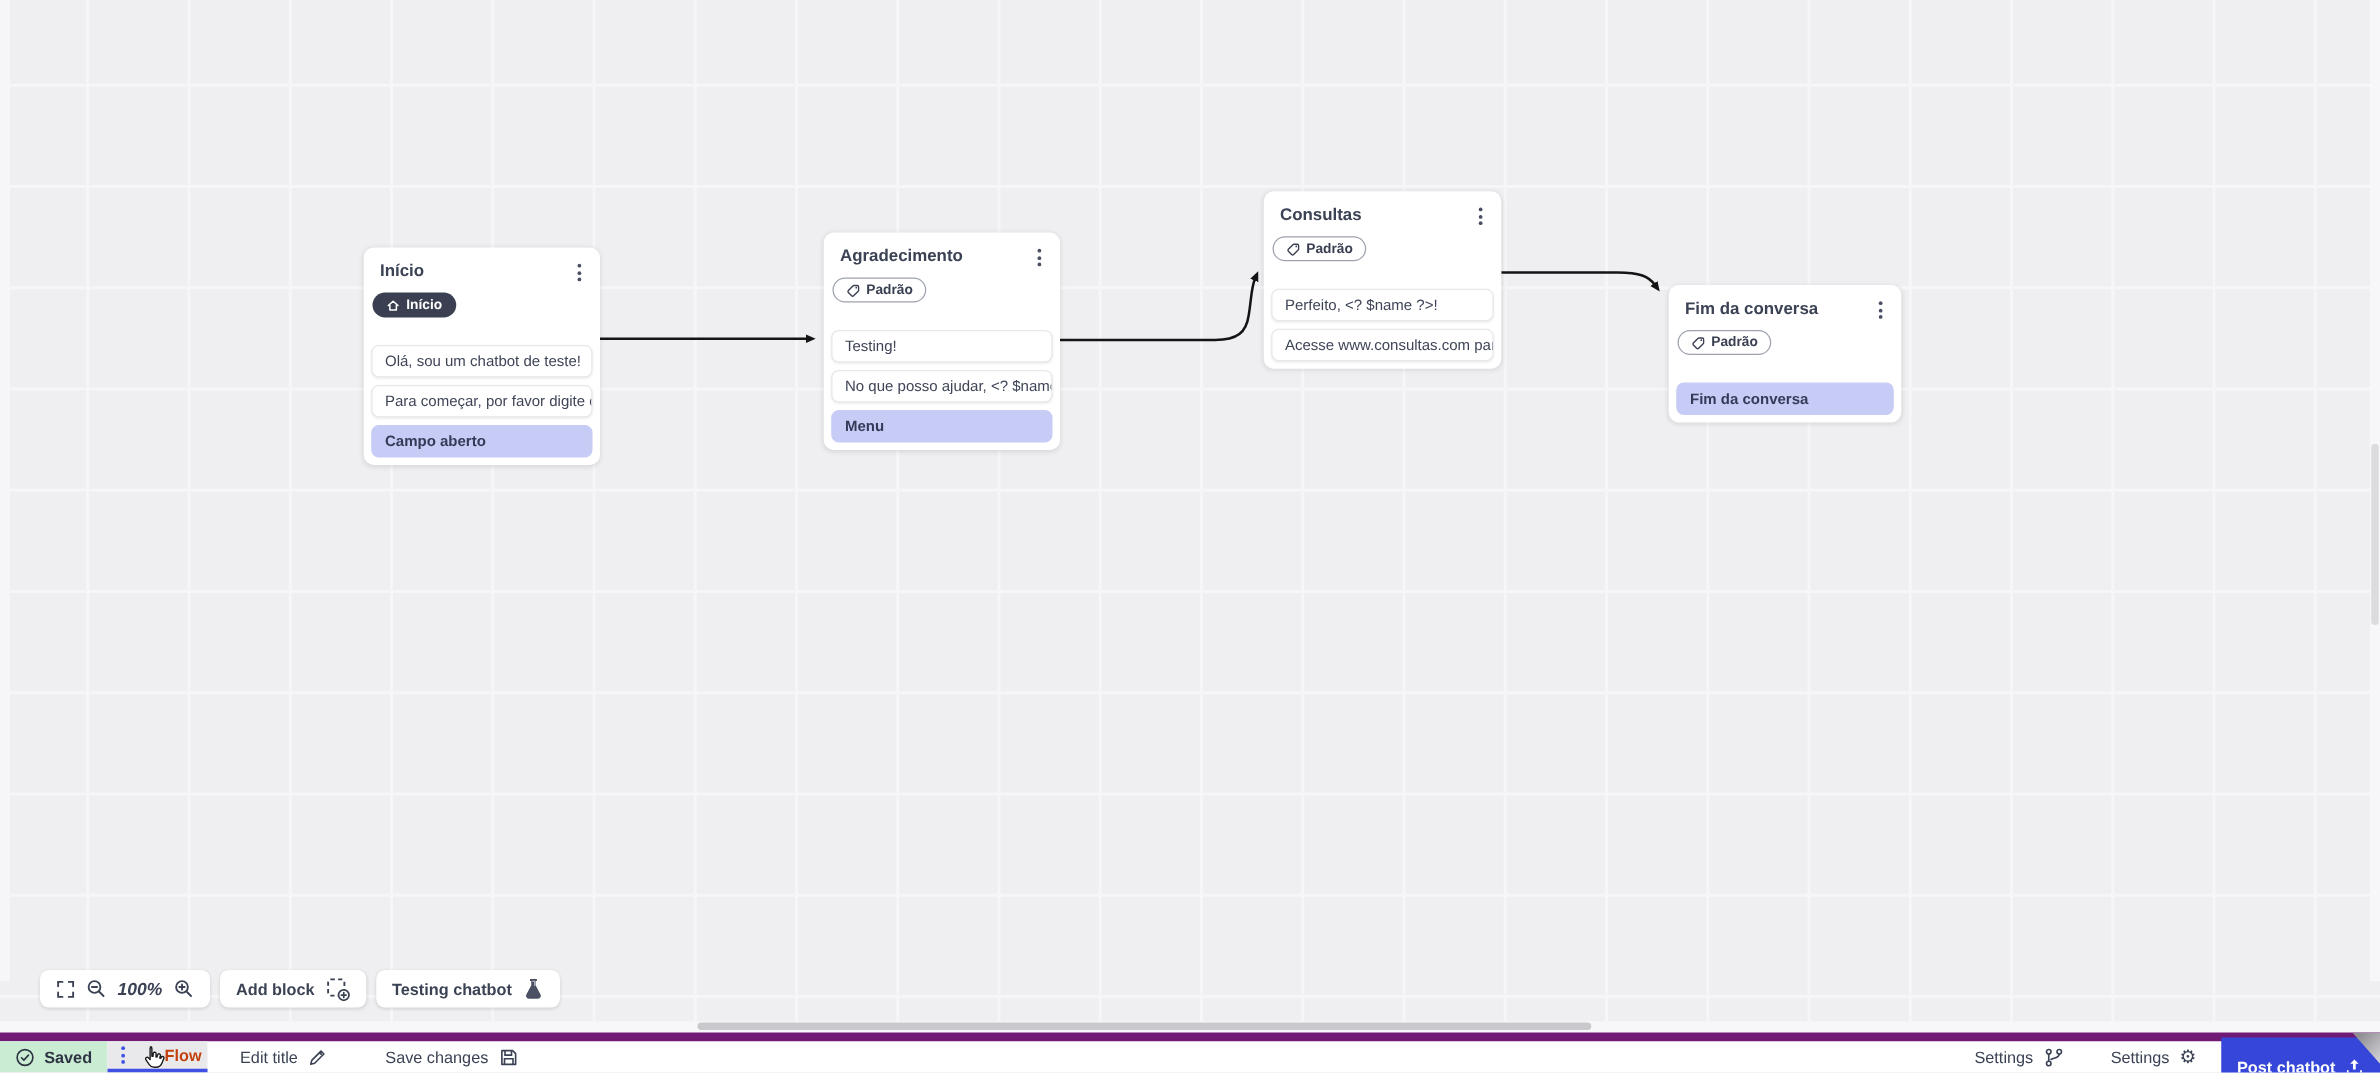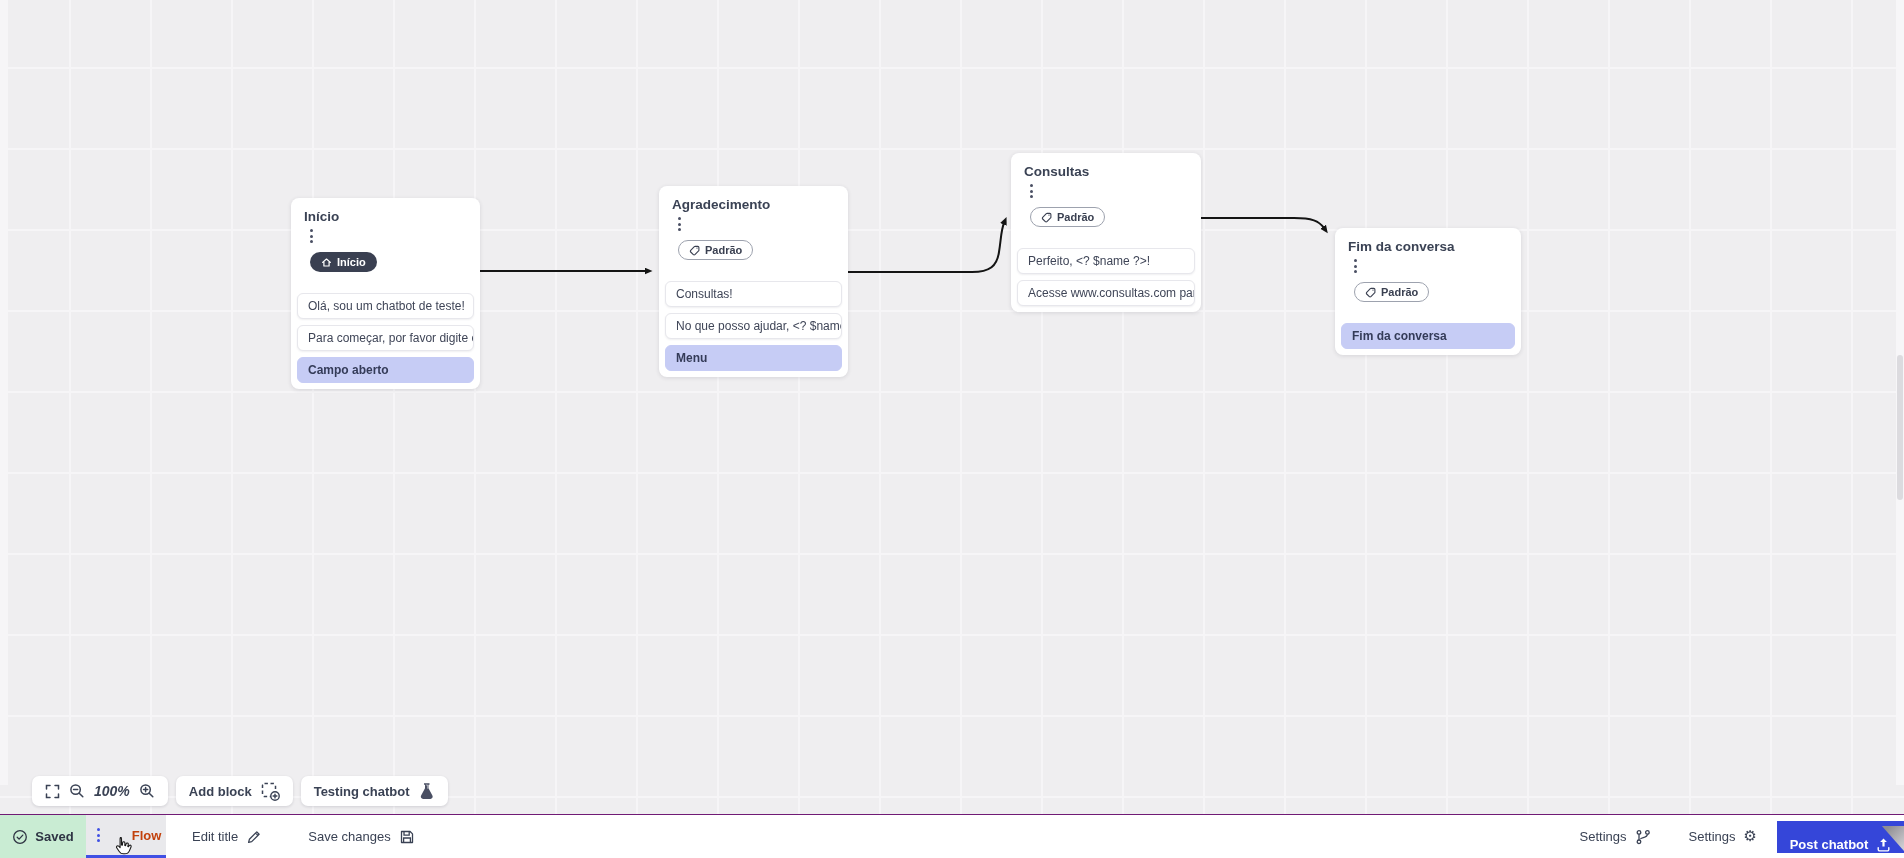--- a/index.html
+++ b/index.html
@@ -23,27 +23,27 @@
   .left-strip { position:absolute; left:0; top:0; bottom:41px; width:8px; background:#f6f5f7; }
 
   
   .wires { position:absolute; left:0; top:0; pointer-events:none; }
 
   
   .node {
     position:absolute; background:#fff; border-radius:8px;
     box-shadow:0 1px 4px rgba(30,30,50,.12);
   }
-  .node-head { display:flex; align-items:flex-start; justify-content:space-between; padding:10px 9px 0 13px;flex-direction:column; }
+  .node-head { display:flex; align-items:flex-start; justify-content:space-between; padding:10px 9px 0 13px; }
   .node-title { font-size:13.5px; font-weight:700; color:#3a4254; line-height:18px; }
   .kebab { display:flex; flex-direction:column; align-items:center; gap:2.5px; padding:3px 6px; cursor:pointer; }
   .kebab i { width:3px; height:3px; border-radius:50%; background:#4a4f63; }
   .kebab.blue i { background:#4050e4; }
 
-  .badge-row { padding:6px 19px 8px; }
+  .badge-row { padding:6px 7px 8px; }
   .badge { display:inline-flex; align-items:center; gap:5px; font-size:11px; font-weight:700; border-radius:11px; line-height:14px; }
   .badge.dark { background:#3a4051; color:#fff; padding:3px 11px; }
   .badge.outline { background:#fff; color:#3a4051; border:1px solid #9da2ae; padding:2px 10px; }
 
   .cards { display:flex; flex-direction:column; gap:6px; padding:13px 6px 6px; }
   .card {
     background:#fff; border:1px solid #e7e7ec; border-radius:6px;
     box-shadow:0 1px 2px rgba(30,30,60,.07);
     padding:4px 10px; font-size:12px; line-height:16px; color:#3f4557;
     white-space:nowrap; overflow:hidden; cursor:pointer;
@@ -66,22 +66,22 @@
   .icon-btn { display:flex; align-items:center; cursor:pointer; }
 
   
   .hscroll-track { position:absolute; left:0; right:0; bottom:32px; height:9px; background:#f7f6f8; }
   .hscroll-thumb { position:absolute; left:558px; top:1px; width:715px; height:6px; background:#c9c8cc; border-radius:3px; }
   .vscroll-track { position:absolute; right:0; top:0; bottom:41px; width:8px; background:#f7f6f8; }
   .vscroll-thumb { position:absolute; right:1px; top:355px; width:6px; height:145px; background:#dcdbdf; border-radius:3px; }
 
   
   .bottombar {
-    position:absolute; left:0; right:0; bottom:0; height:44px; background:#fff;
-    border-top:1px solid #701a75; display:flex; align-items:stretch;
+    position:absolute; left:0; right:0; bottom:0; height:32px; background:#fff;
+    border-top:7px solid #701a75; display:flex; align-items:stretch;
     font-size:13px; color:#3a4254;
   }
   .saved-chip { width:86px; background:#c9ecd3; display:flex; align-items:center; justify-content:center; gap:7px; font-weight:700; color:#2e3443; }
   .flow-tab {
     width:80px; background:#e9e9ec; display:flex; align-items:center; justify-content:center; gap:26px;
     font-weight:700; color:#c2410c; border-bottom:3px solid #4050e4; cursor:pointer;
   }
   .bar-item { display:flex; align-items:center; gap:8px; font-weight:700; color:#3a4254; background:none; border:none; font:inherit; cursor:pointer; padding:0;text-align:center; }
   #edit-title { margin-left:26px; }
   #save-changes { margin-left:46px; }
@@ -156,21 +156,21 @@
     <div class="badge-row">
       <span class="badge outline">
         <svg width="11" height="11" viewBox="0 0 11 11">
             <path d="M6.1 1.4 H8.8 a1.1 1.1 0 0 1 1.1 1.1 V5.2 a1.1 1.1 0 0 1 -.32 .78 L5.9 9.65 a1.1 1.1 0 0 1 -1.56 0 L1.7 7 a1.1 1.1 0 0 1 0 -1.56 L5.32 1.72 A1.1 1.1 0 0 1 6.1 1.4 Z" fill="none" stroke="#3a4051" stroke-width="1.1"></path>
             <circle cx="8" cy="3.1" r="0.7" fill="#3a4051"></circle>
           </svg>
         <span>Padrão</span>
       </span>
     </div>
     <div class="cards">
-      <div class="card">Consultas!</div>
+      <div class="card">Testing!</div>
       <div class="card">No que posso ajudar, &lt;? $name ...</div>
       <div class="card input">Menu</div>
     </div>
   </div>
 
   <div class="node" id="node-consultas">
     <div class="node-head">
       <span class="node-title">Consultas</span>
       <span class="kebab">
           <i></i>

